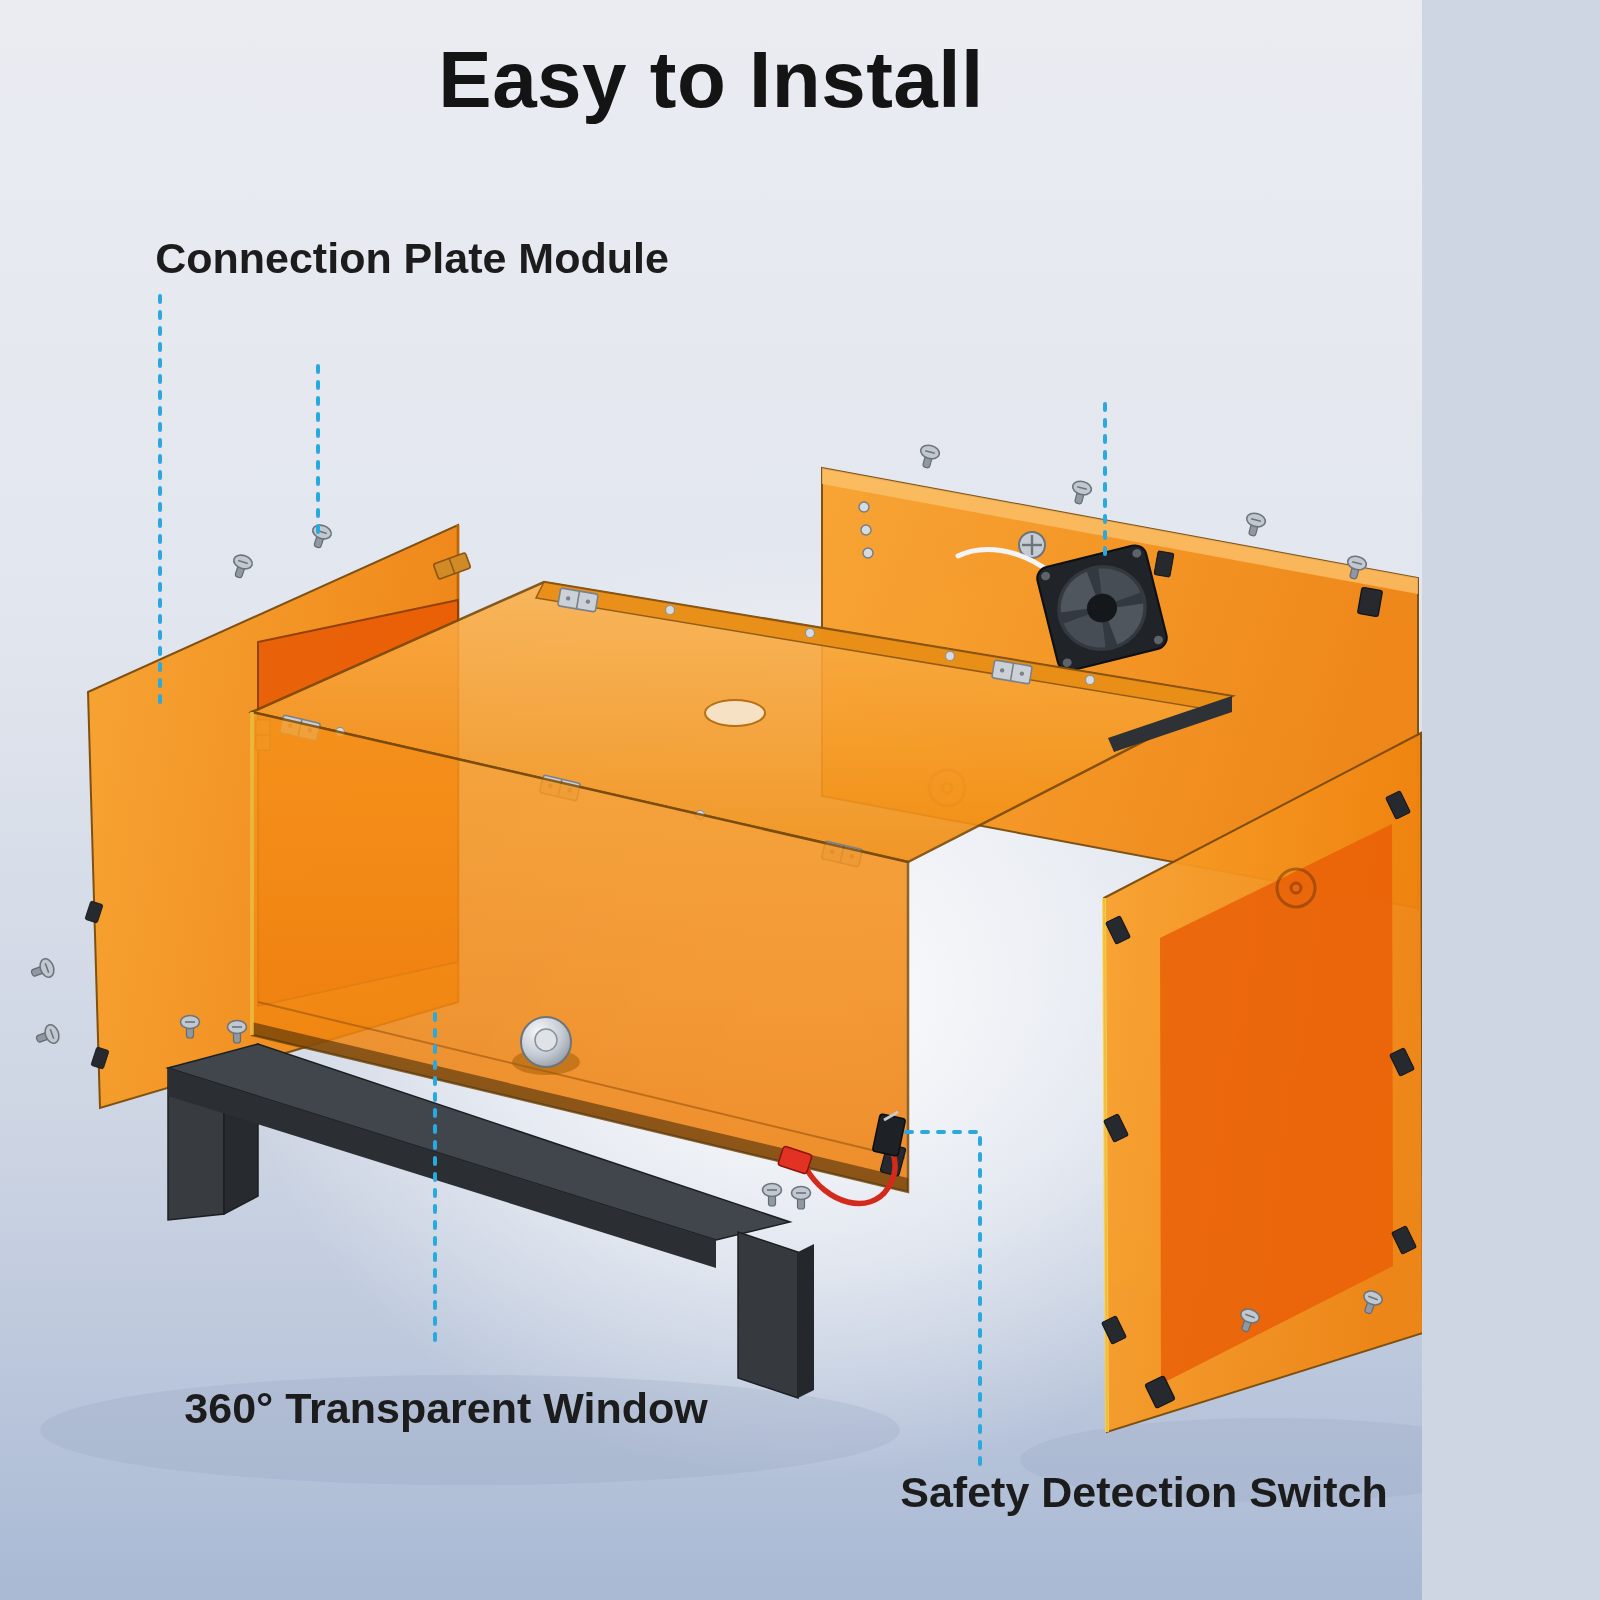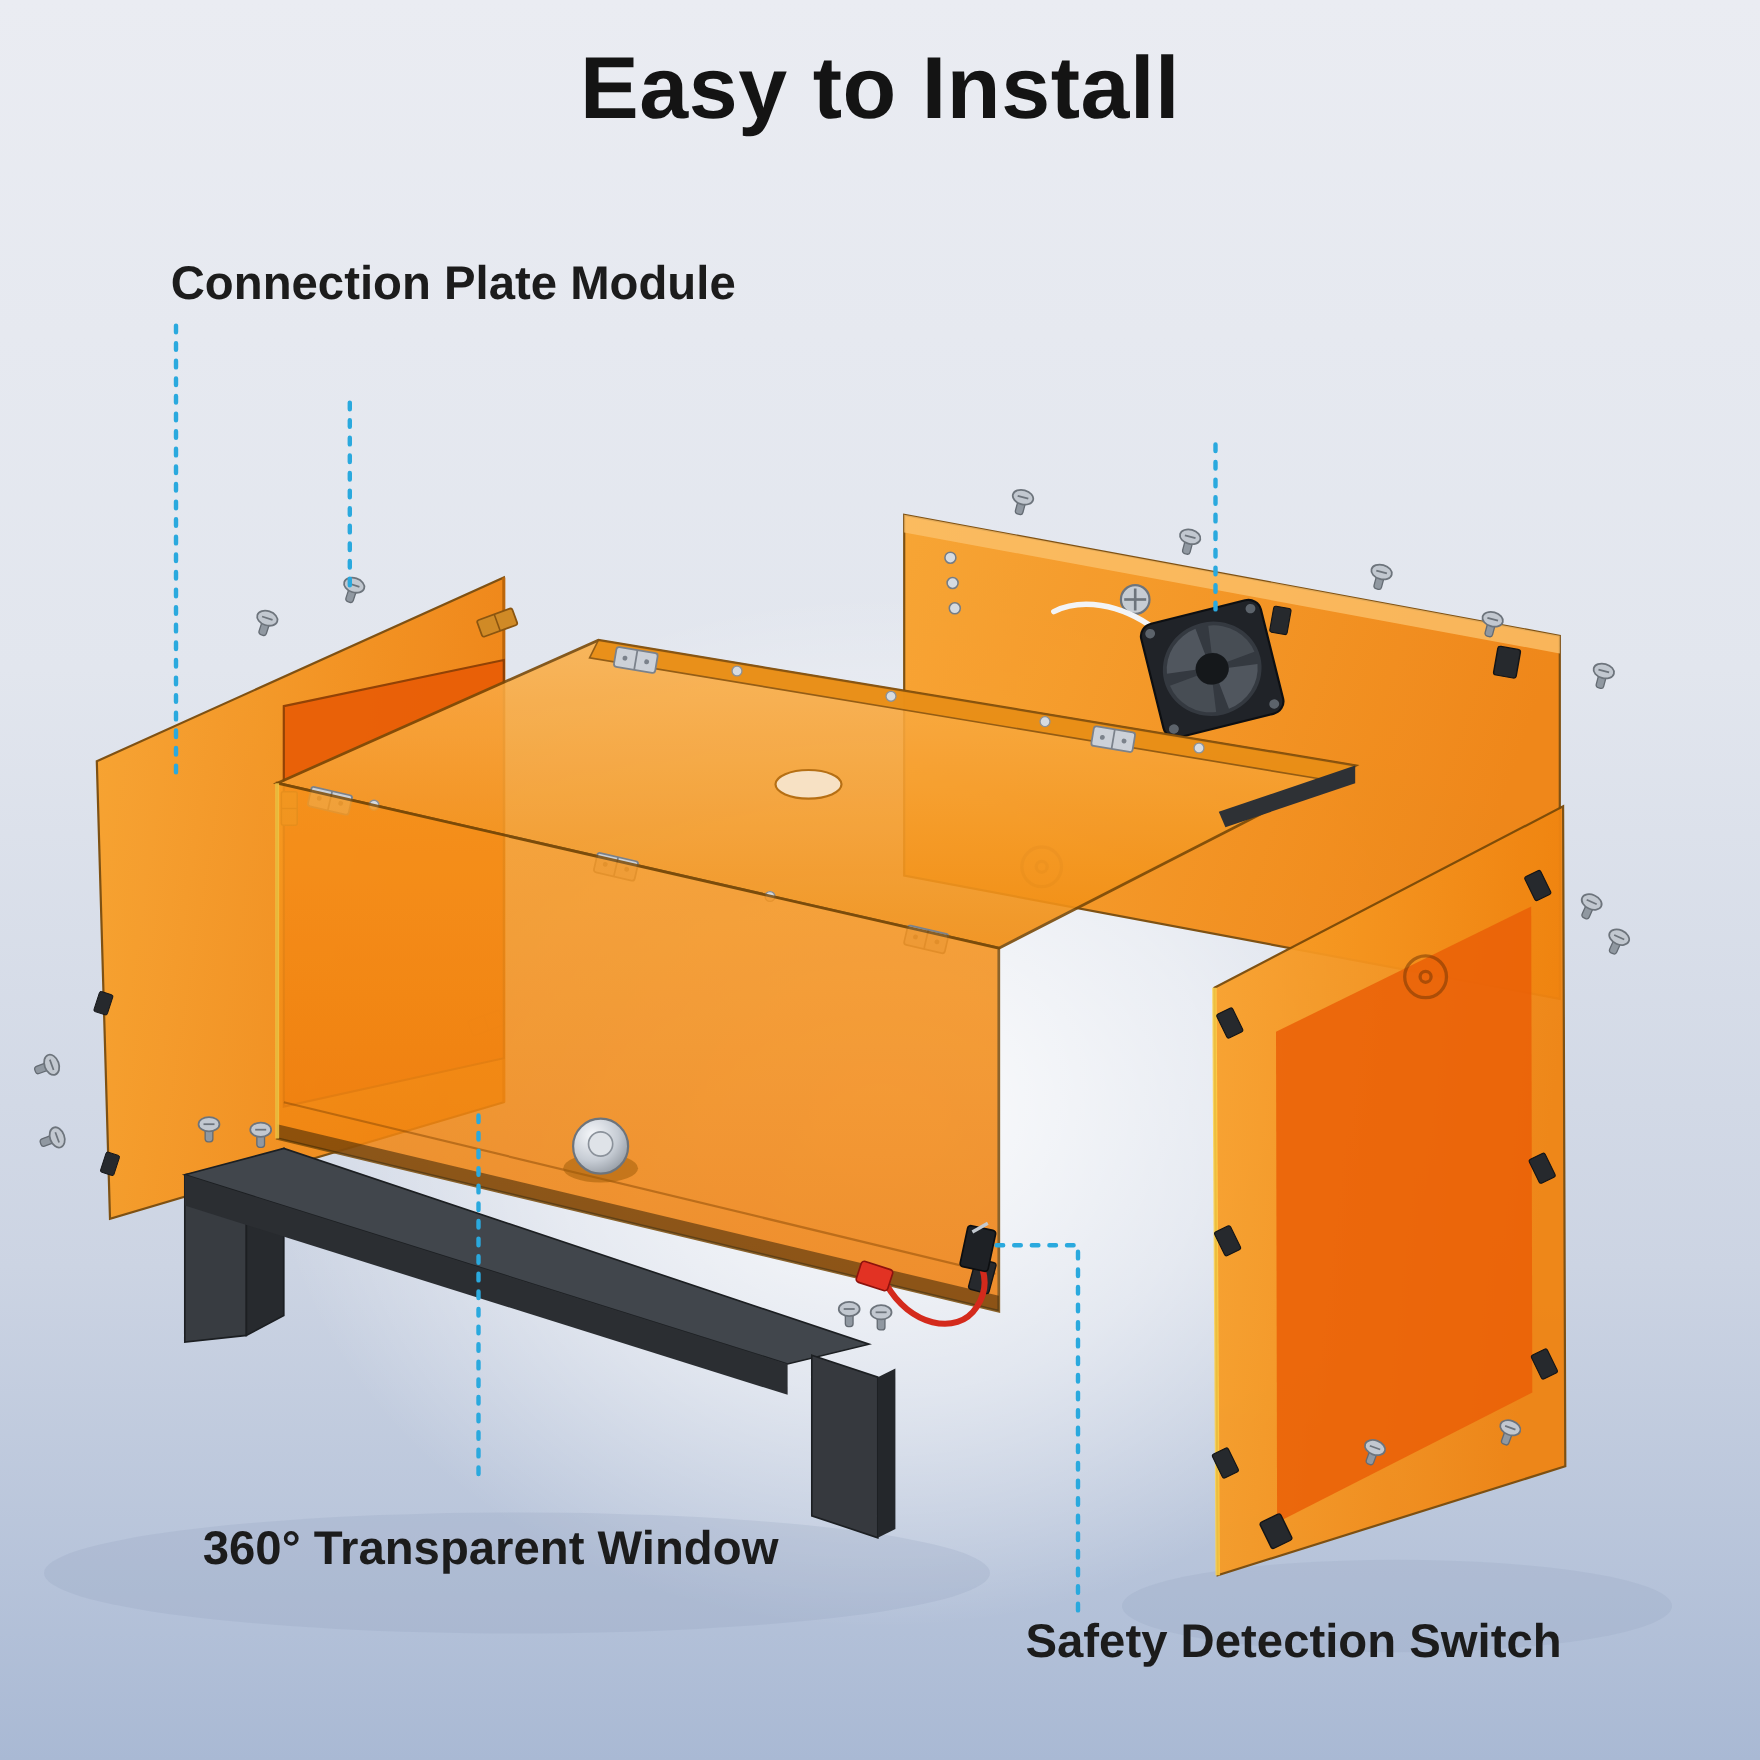--- a/index.html
+++ b/index.html
@@ -1,34 +1,34 @@
 <!DOCTYPE html>
 <html><head>
 <meta charset="utf-8">
 <style>
   html,body{margin:0;padding:0;background:#cfd6e3;}
   .stage{
-    position:relative;width:1600px;height:1600px;overflow:hidden;
+    position:relative;width:1422px;height:1600px;overflow:hidden;
     background:linear-gradient(180deg,#eaecf2 0%,#e2e6ee 38%,#ccd4e3 72%,#a9b9d4 100%);
     font-family:"Liberation Sans",sans-serif;
   }
   svg.scene{position:absolute;left:0;top:0;width:1600px;height:1600px;display:block;}
   .title{
     position:absolute;top:34px;left:0;right:0;margin:0;text-align:center;
     font-size:80px;font-weight:800;color:#141414;letter-spacing:0.5px;
   }
   .label{
     position:absolute;font-size:43px;font-weight:700;color:#1c1c1c;
     white-space:nowrap;transform:translateX(-50%);
   }
   #lbl-connection{left:412px;top:234px;}
   #lbl-screws{left:337px;top:306px;}
   #lbl-exhaust{left:1127px;top:346px;}
   #lbl-window{left:446px;top:1352px;margin-top:32px;}
-  #lbl-safety{left:1176px;top:1468px;}
+  #lbl-safety{left:1144px;top:1468px;}
 </style>
 </head>
 <body>
 
 <div class="stage">
 
   <svg class="scene" viewBox="0 0 1600 1600" xmlns="http://www.w3.org/2000/svg">
     <defs>
       <radialGradient id="glow" cx="50%" cy="50%" r="50%">
         <stop offset="0%" stop-color="#ffffff" stop-opacity="0.95"></stop>

